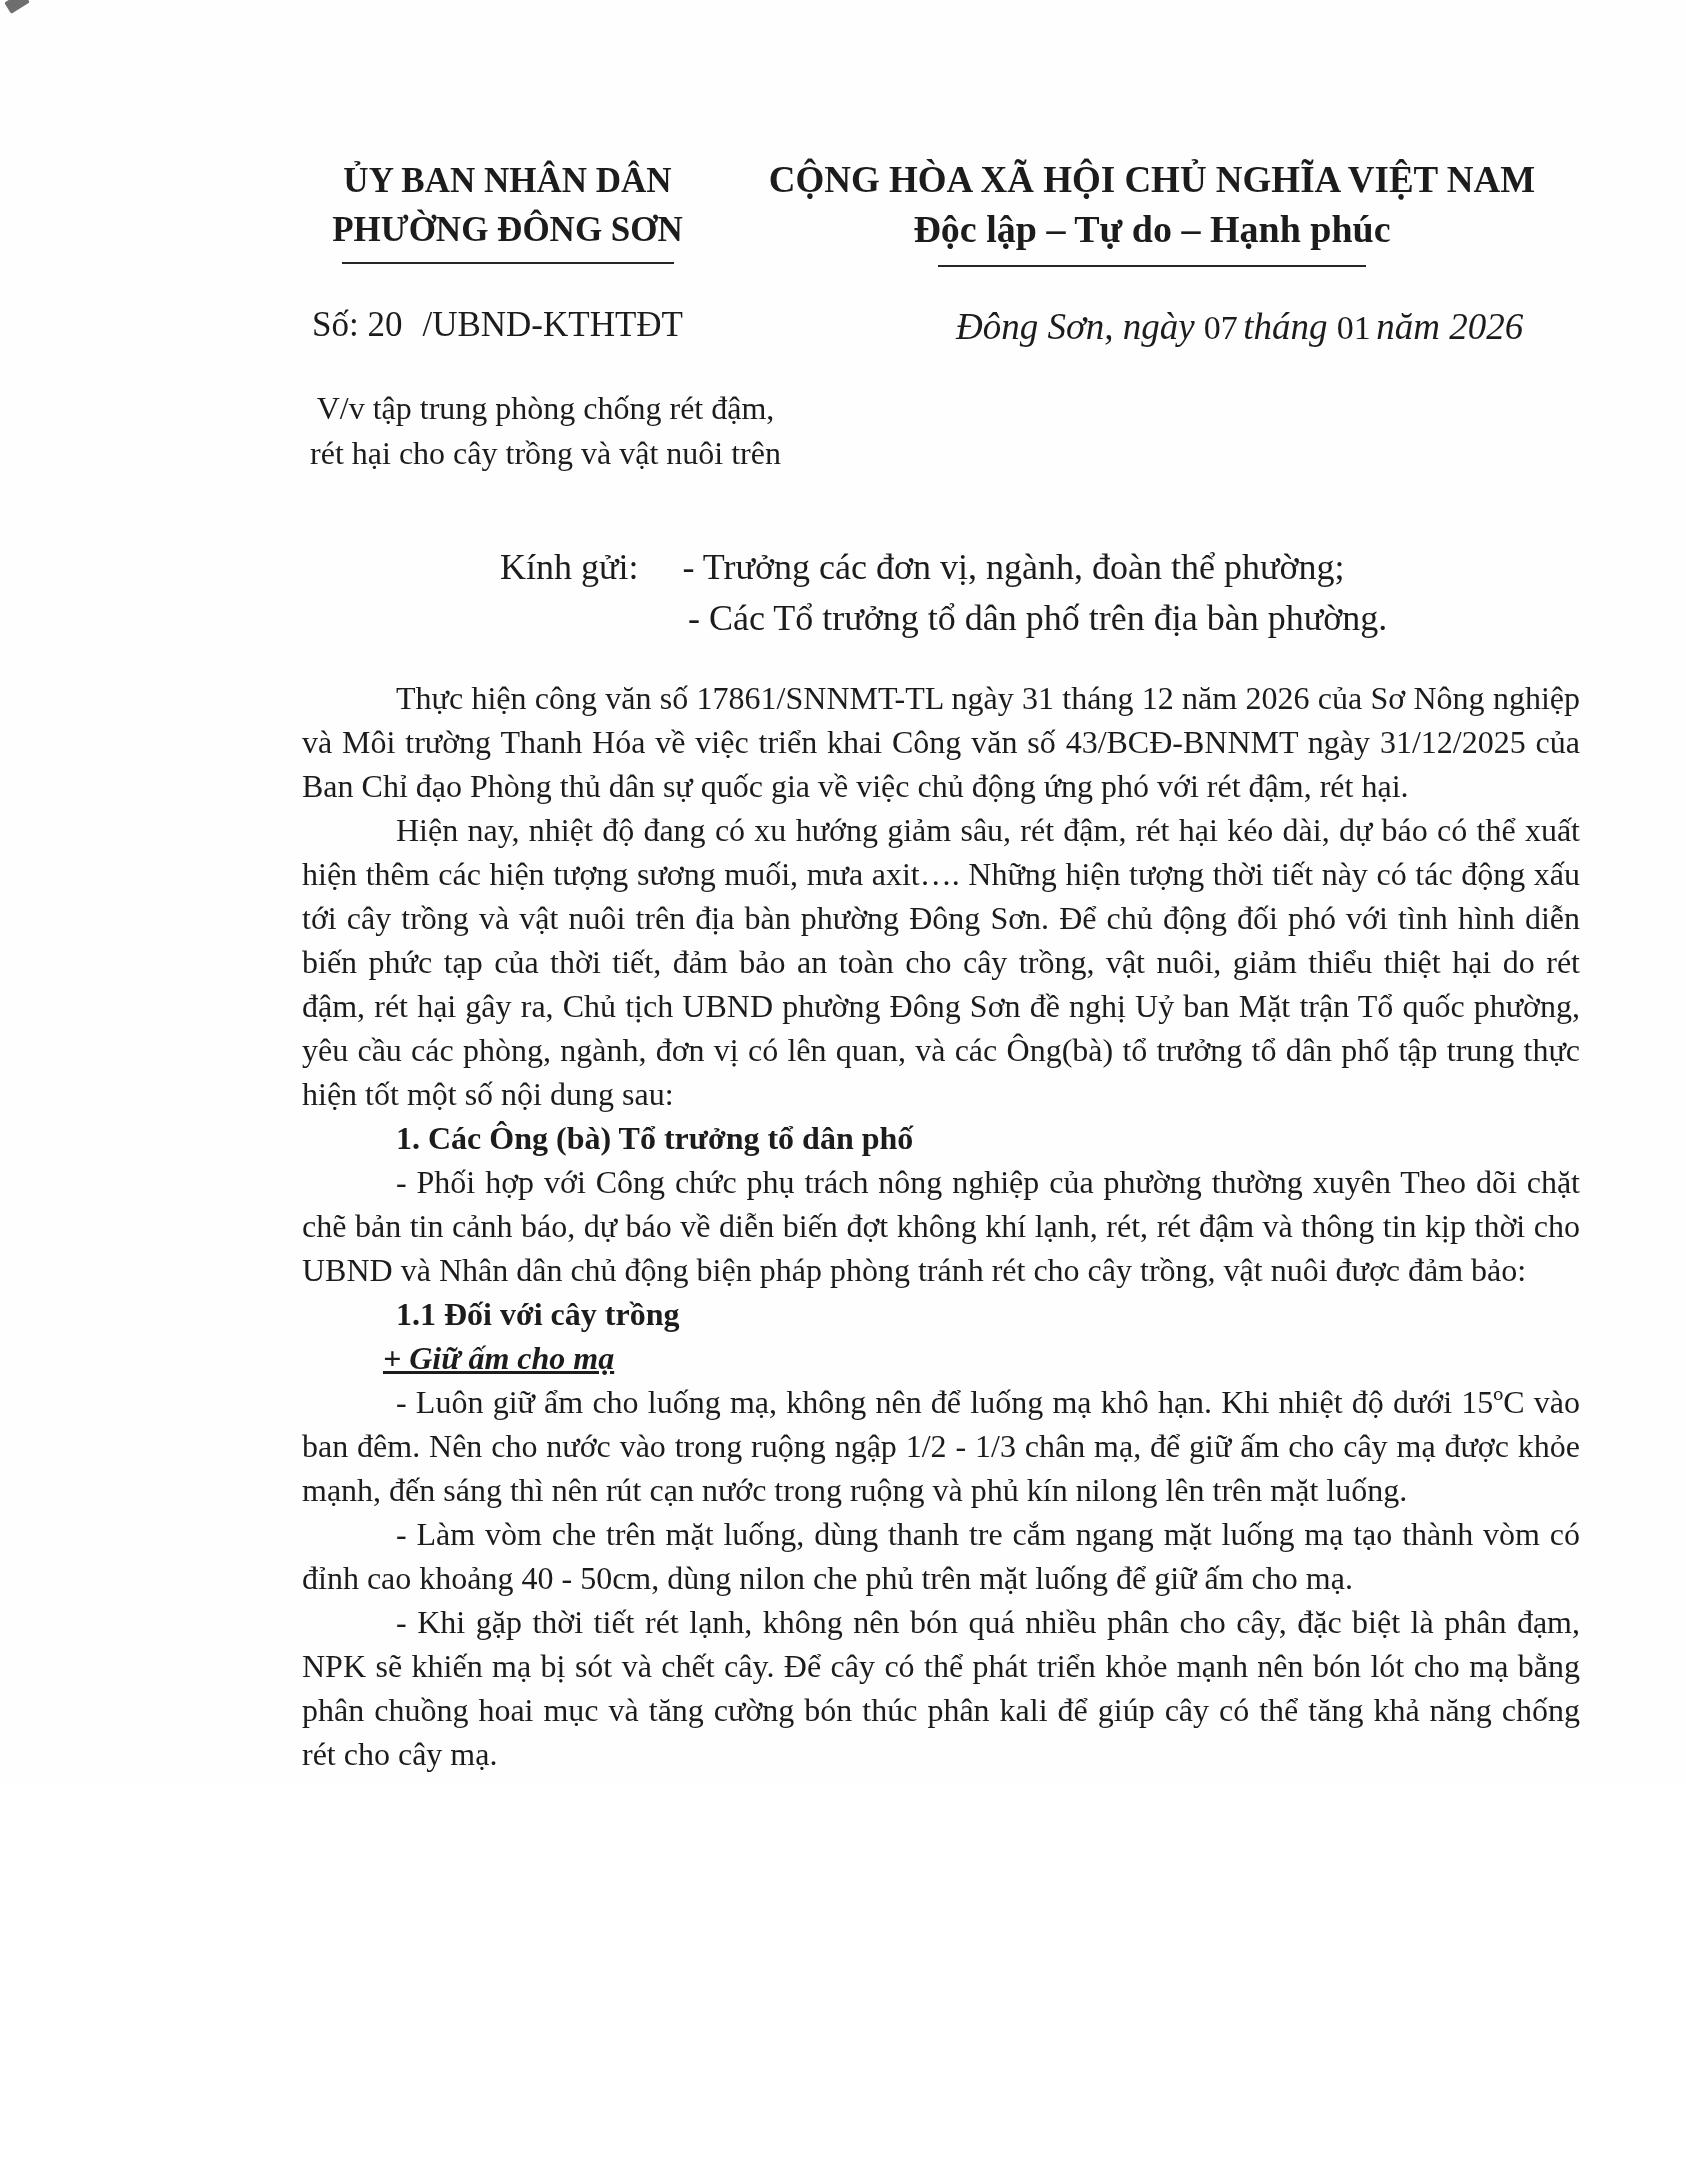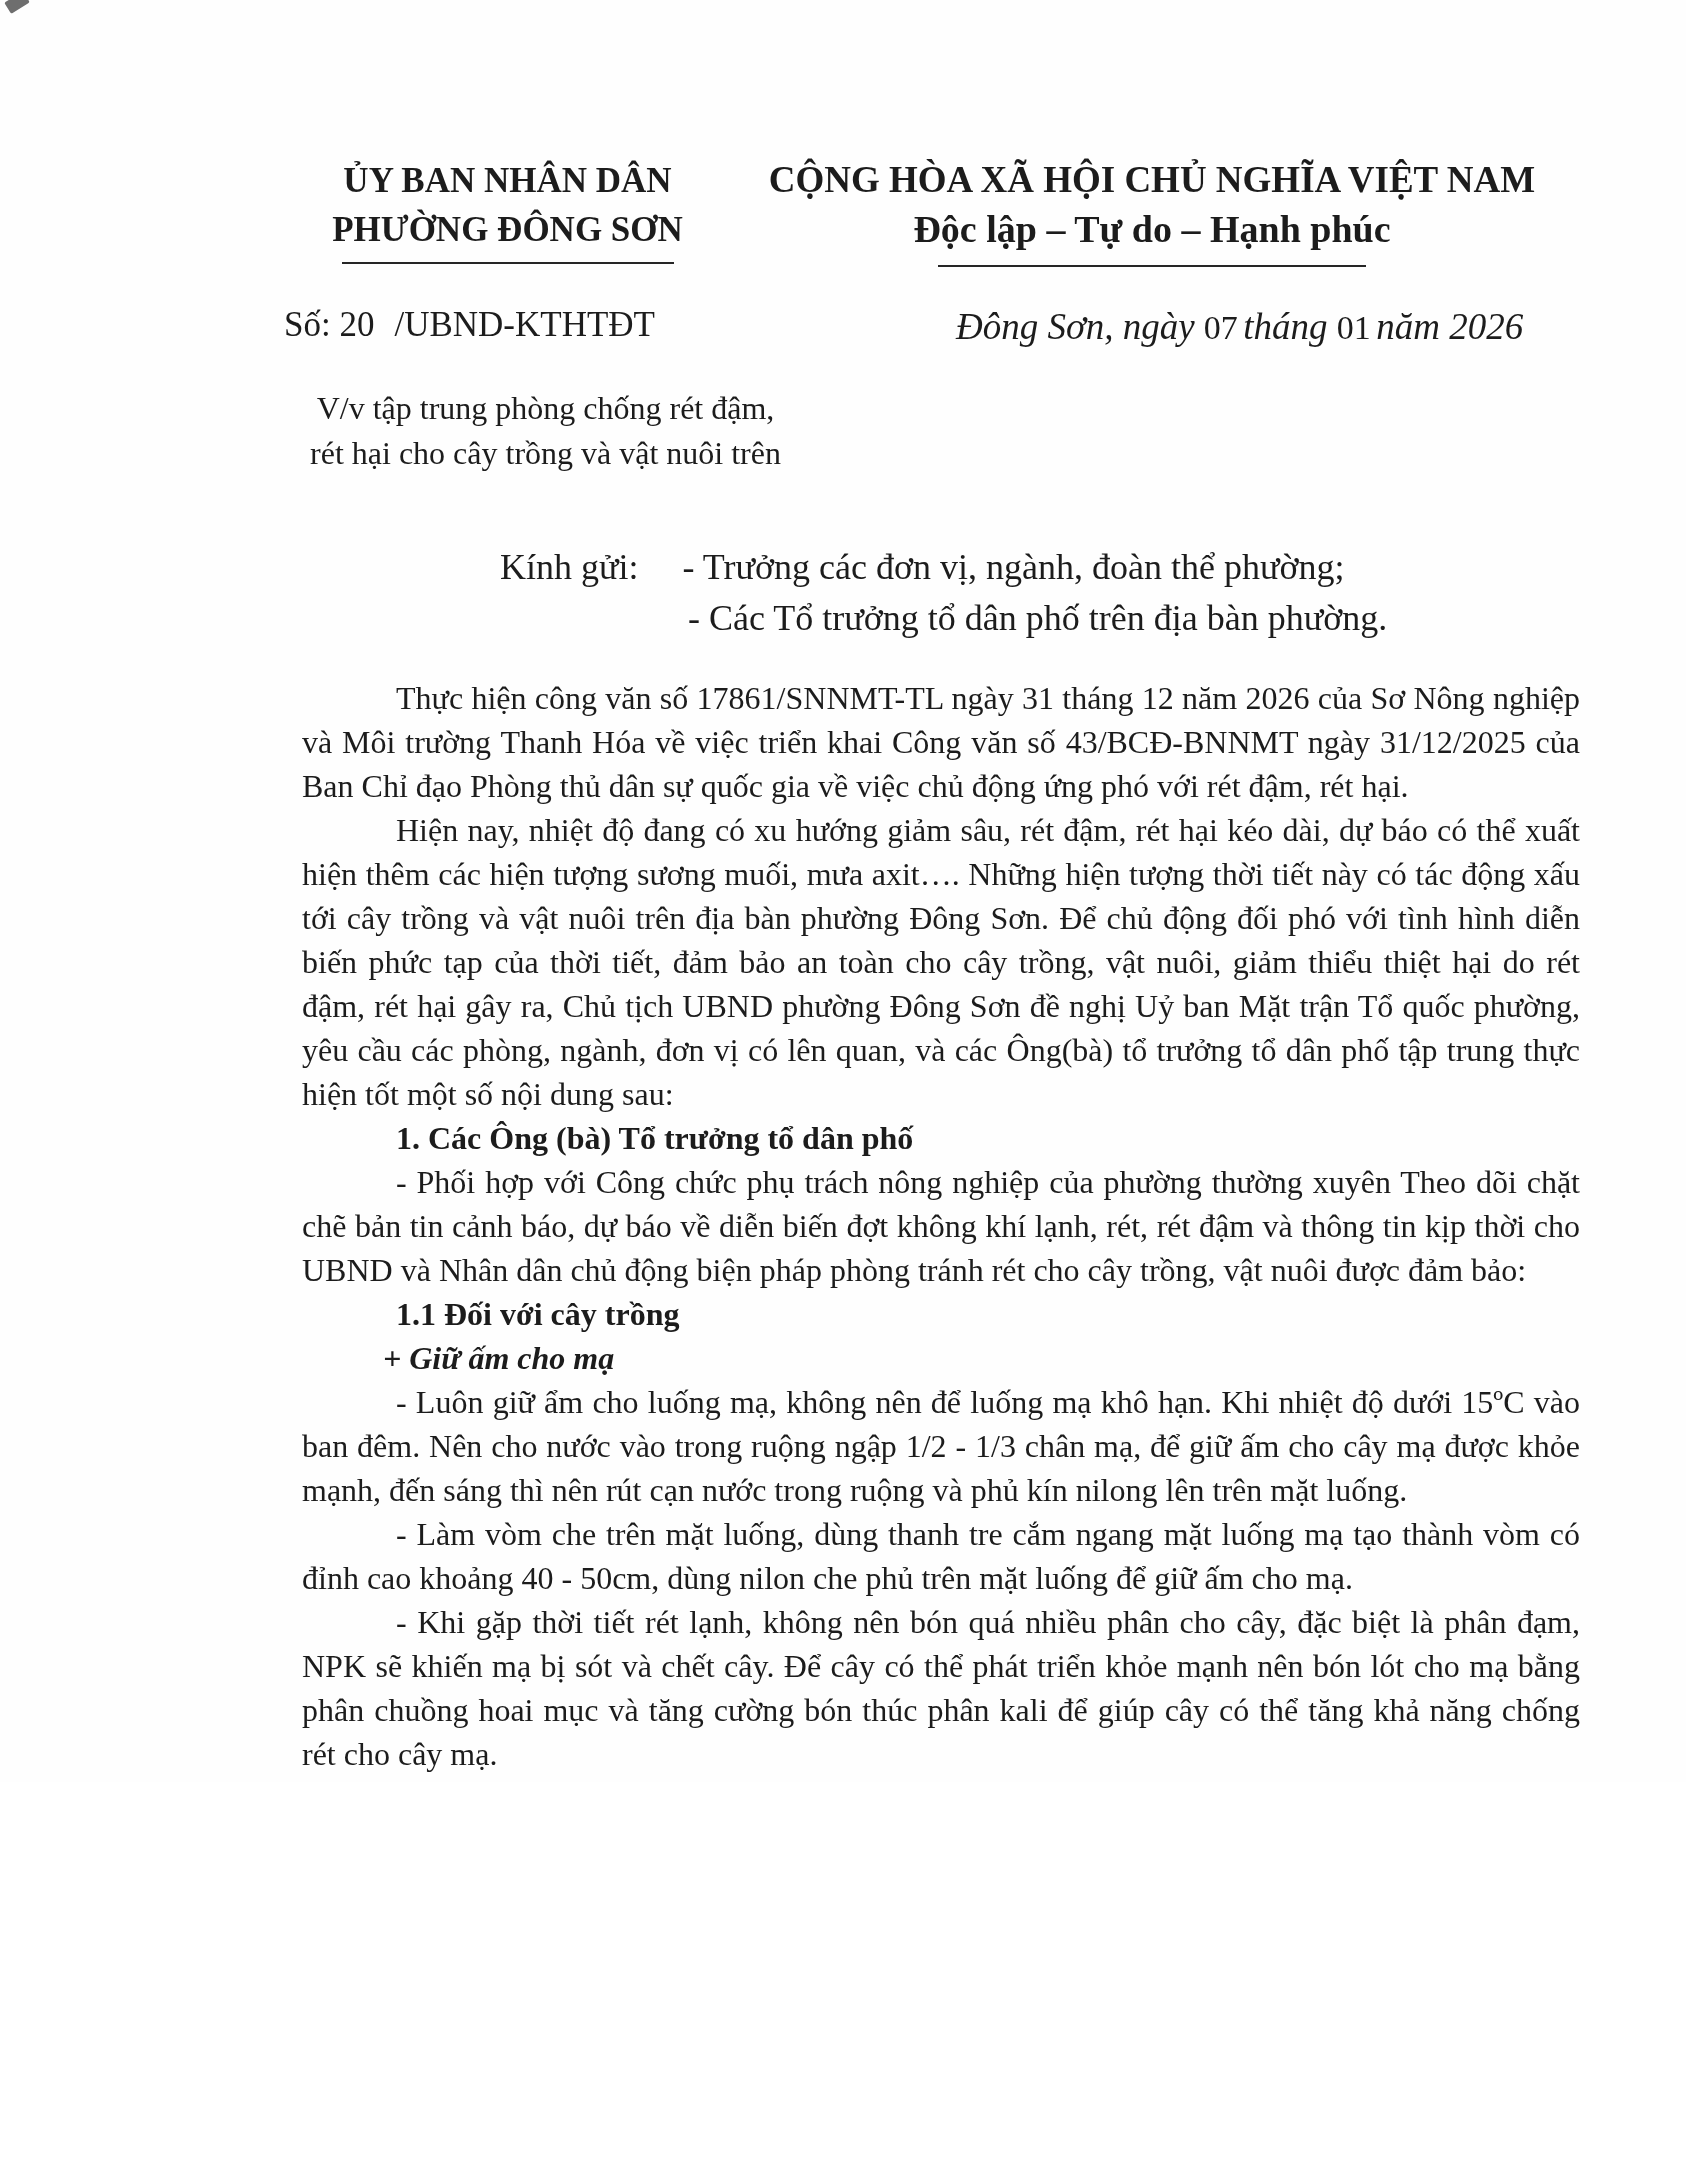--- a/index.html
+++ b/index.html
@@ -39,21 +39,21 @@
   .national .line2 { font-size: 38px; line-height: 50px; }
   .rule {
     height: 0; border-top: 2.8px solid #262626;
     margin: 8.3px auto 0 auto;
   }
   .issuer .rule { width: 332px; }
   .national .rule { width: 428px; margin-top: 11px; }
 
   
   .ref-row { position: absolute; top: 305px; left: 0; width: 100%; font-size: 35px; }
-  .doc-number { position: absolute; left: 284px; white-space: nowrap; }
+  .doc-number { position: absolute; left: 312px; white-space: nowrap; }
   .doc-number .symbol { margin-left: 20px; }
   .dateline {
     position: absolute; left: 928px; width: 624px;
     font-style: italic; font-size: 37px; white-space: nowrap; margin-left: 28px;
   }
   .dateline .num { font-style: normal; font-size: 34px; margin: 0 5.5px 0 9.2px; }
 
   
   .subject {
     position: absolute; top: 386px; left: 292px; width: 507px;
@@ -69,21 +69,21 @@
 
   
   .body-text {
     position: absolute; top: 676px; left: 294px; width: 1278px;
     font-size: 32px; line-height: 44px;
     text-align: justify;
     margin-left: 8px;
   }
   .body-text p { margin: 0; text-indent: 94px; }
   .heading-bold { font-weight: bold; }
-  .heading-bold-italic { font-weight: bold; font-style: italic; }
+  .heading-bold-italic { font-weight: bold; font-style: italic; text-decoration: underline; }
   .indent-plus { text-indent: 81px !important; }
 
   
   .cam-footer {
     position: absolute; top: 2050px; left: 64px;
     display: flex; align-items: flex-end;
     font-family: "Liberation Sans", "DejaVu Sans", sans-serif;
     color: #b5b5b5;
   }
   .cs-icon {

